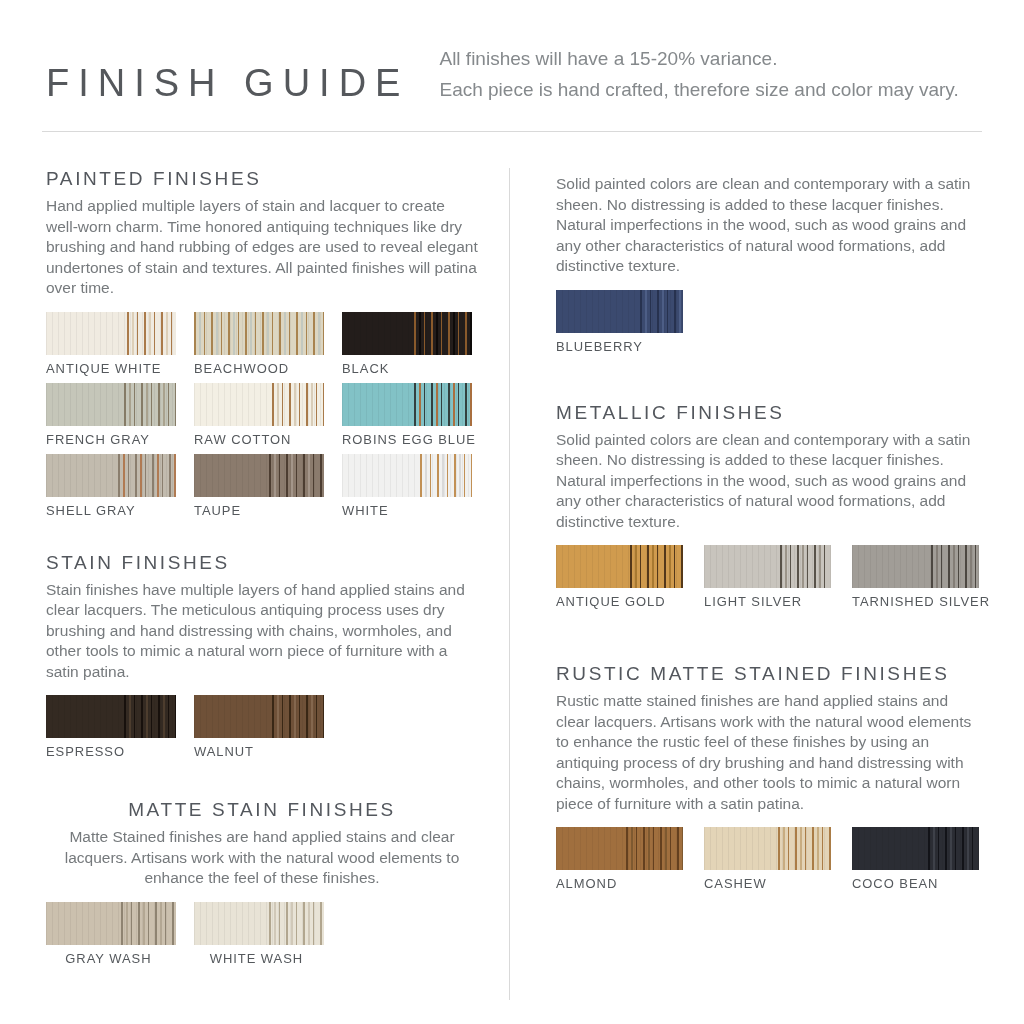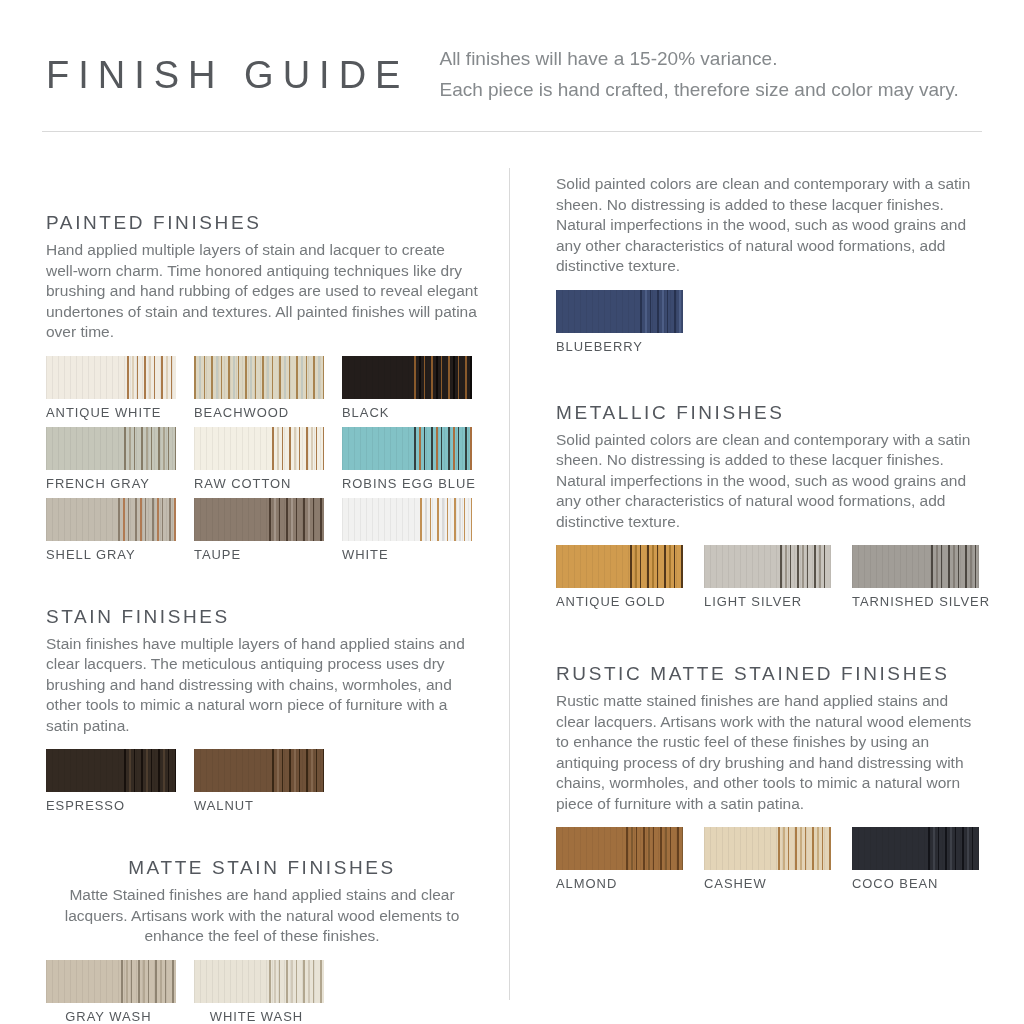--- a/index.html
+++ b/index.html
@@ -7,21 +7,21 @@
   body {
     width: 1024px; height: 1024px;
     background: #ffffff;
     font-family: "Liberation Sans", sans-serif;
     color: #53575d;
     overflow: hidden;
   }
   .page { padding: 40px 42px 0 46px; }
 
   
-  .header { display: flex; align-items: center; }
+  .header { display: flex; align-items: flex-end; }
   .page-title {
     font-size: 38px;
     letter-spacing: 9px;
     font-weight: 400;
     color: #55585c;
     line-height: 1.1;
     padding-top: 6px;
     white-space: nowrap;
   }
   .subtitle {
@@ -45,21 +45,20 @@
   .col-divider { width: 1px; background: #d9d9d9; margin-left: 31px; height: 832px; }
   .col-right { flex: 1; padding-left: 46px; }
 
   
   .section-title {
     font-size: 19px;
     letter-spacing: 2.6px;
     color: #53575d;
     font-weight: 400;
     white-space: nowrap;
-    margin-top: 44px;
   }
   .section-body {
     font-size: 15.5px;
     line-height: 20.5px;
     color: #75797c;
     margin: 6px 0 0 0;
     max-width: 440px;
   }
   .mt-stain   { margin-top: 34px; }
   .mt-matte   { margin-top: 40px; text-align: center; }

